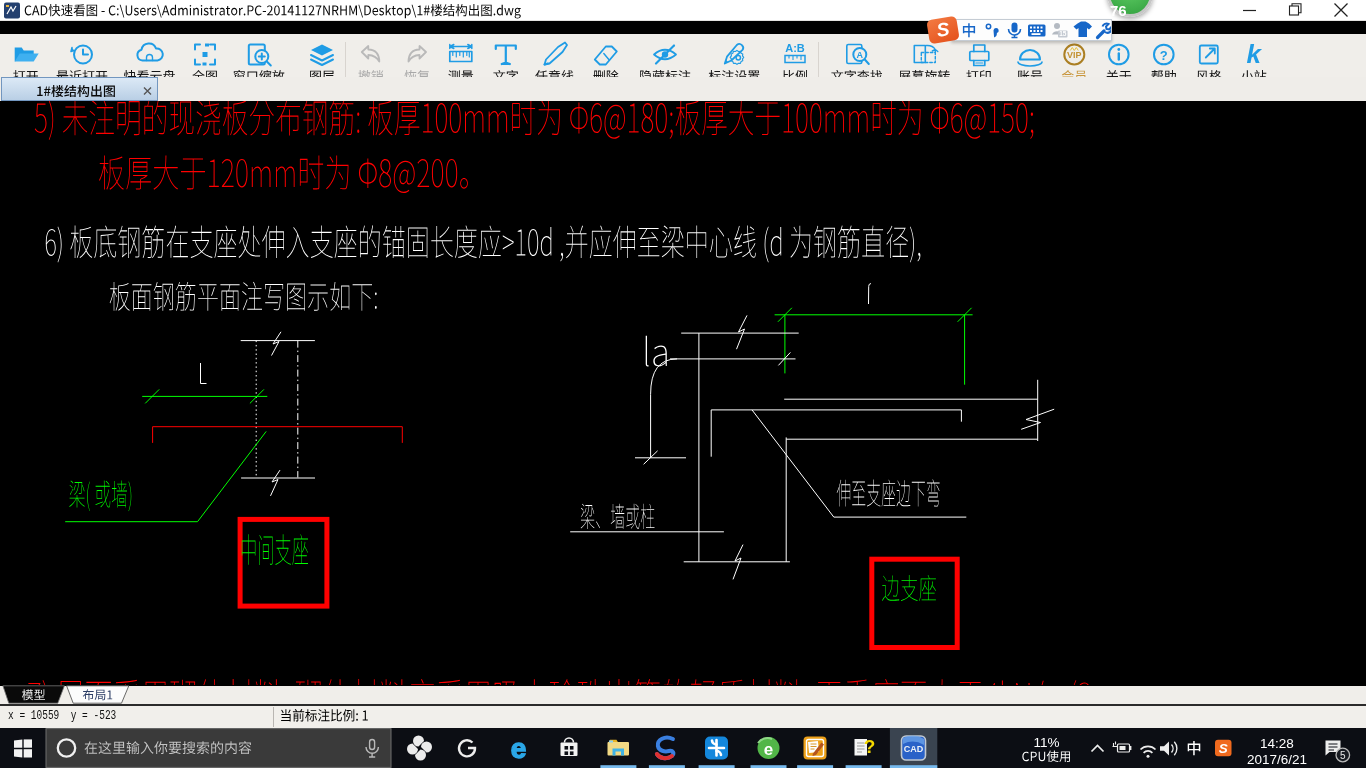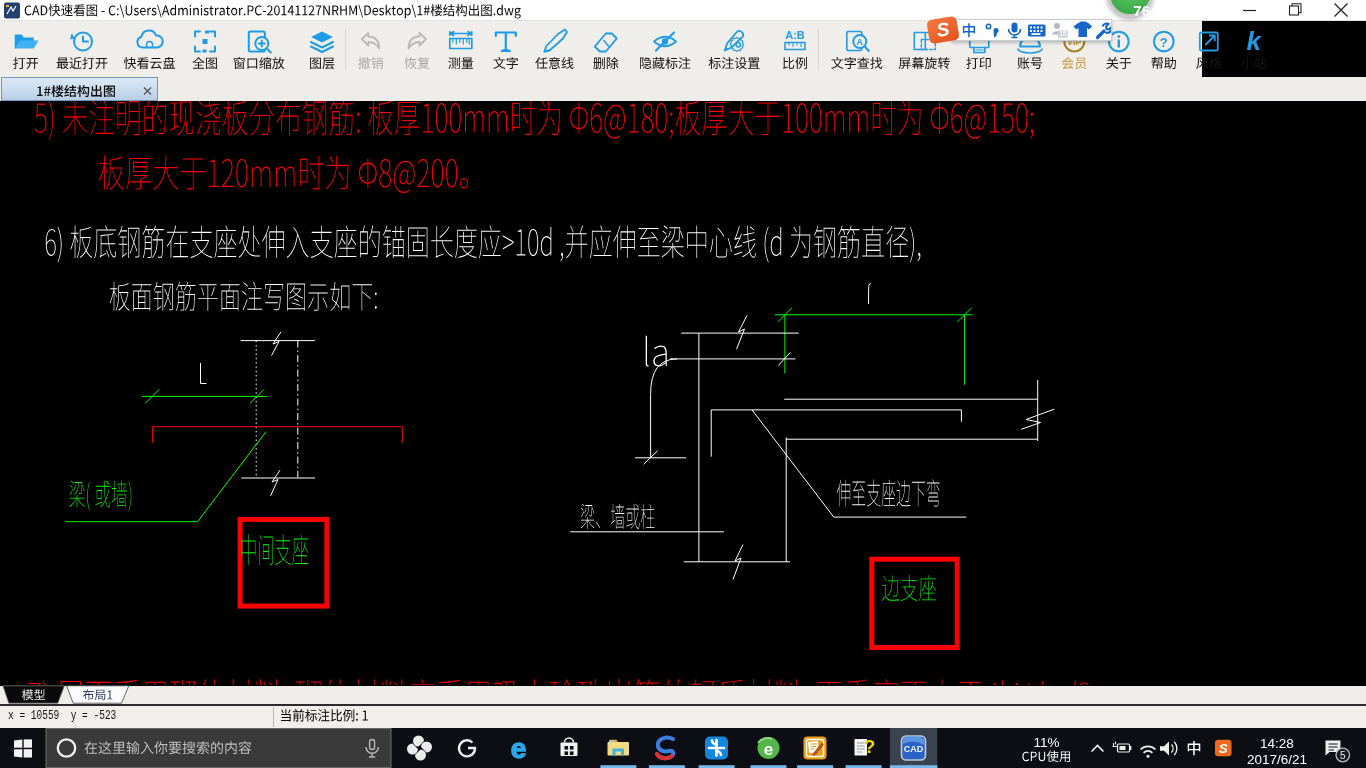--- a/index.html
+++ b/index.html
@@ -1,28 +1,28 @@
 <!DOCTYPE html>
 <html><head><meta charset="utf-8"><style>
 *{margin:0;padding:0;box-sizing:border-box}
 html,body{width:1366px;height:768px;overflow:hidden;background:#000;font-family:"Liberation Sans",sans-serif}
 .abs{position:absolute}
 #titlebar{position:absolute;left:0;top:0;width:1366px;height:21px;background:#fff;border-bottom:1px solid #e4e2e0}
-#toolbar{position:absolute;left:0;top:21px;width:1202px;height:56px;background:#f0eeea}
+#toolbar{position:absolute;left:0;top:34px;width:1366px;height:56px;background:#f0eeea}
 #tabbar{position:absolute;left:0;top:77px;width:1366px;height:24px;background:#efede9}
 #filetab{position:absolute;left:1px;top:0px;width:157px;height:24px;background:linear-gradient(#dce9f6,#b9cfe5);border:1px solid #7296bf}
 #canvas{position:absolute;left:0;top:101px;width:1366px;height:584px;background:#000}
 #sheetbar{position:absolute;left:0;top:685px;width:1366px;height:18.5px;background:#f0eeea}
 #darkline{position:absolute;left:0;top:703.5px;width:1366px;height:2.5px;background:#2b2b2b}
 #statusbar{position:absolute;left:0;top:706px;width:1366px;height:22px;background:#f1efeb}
 #taskbar{position:absolute;left:0;top:728px;width:1366px;height:40px;background:#0c0e14}
 #sogoubar{position:absolute;left:951px;top:19px;width:161px;height:22px;background:#fdfdfd;border:1px solid #c5ccd4;box-shadow:0 2px 3px rgba(0,0,0,.22)}
 #slogo{position:absolute;left:928px;top:18px;width:30px;height:24px;background:linear-gradient(160deg,#f37a42,#e4511b);border-radius:5px;transform:rotate(-9deg);color:#fff;font-weight:bold;font-size:19px;text-align:center;line-height:23px;font-style:italic}
 #ball{position:absolute;left:1107px;top:-29px;width:46px;height:46px;border-radius:50%;background:radial-gradient(circle at 50% 30%,#64d169,#2f9e3c);border:3px solid #c6c6c6;box-shadow:0 2px 5px rgba(0,0,0,.35)}
-#ball span{position:absolute;top:27.5px;left:0;width:100%;text-align:right;color:#fff;font-size:15px;font-weight:bold}
+#ball span{position:absolute;top:27.5px;left:0;width:100%;text-align:left;color:#fff;font-size:15px;font-weight:bold}
 #xytext{position:absolute;left:8px;top:709px;font-family:"Liberation Mono",monospace;font-size:12.5px;color:#111;transform:scaleX(0.76);transform-origin:0 0;white-space:pre}
 #sep1{position:absolute;left:273px;top:707px;width:1px;height:20px;background:#b9b6b2}
 </style></head><body>
 <div id="titlebar"><svg width="1366" height="21" viewBox="0 0 1366 21">
       <rect x="4" y="2.5" width="16" height="16" rx="2" fill="#24406f"></rect>
       <path d="M7,14 L11,7 L13,11 L16,6" stroke="#fff" stroke-width="1.2" fill="none"></path>
       <rect x="6" y="5" width="3" height="2" fill="#e8b33a"></rect>
       <path d="M28.7 15.4C29.9 15.4 30.8 14.9 31.5 14L30.9 13.2C30.3 13.9 29.6 14.3 28.8 14.3C27 14.3 25.9 12.8 25.9 10.3C25.9 7.9 27.1 6.4 28.8 6.4C29.6 6.4 30.2 6.8 30.7 7.3L31.3 6.5C30.8 5.9 29.9 5.4 28.8 5.4C26.5 5.4 24.7 7.2 24.7 10.4C24.7 13.5 26.4 15.4 28.7 15.4Z M32 15.2H33.2L34.1 12.2H37.4L38.3 15.2H39.5L36.4 5.5H35.1ZM34.4 11.3 34.8 9.8C35.1 8.7 35.4 7.6 35.7 6.5H35.8C36.1 7.6 36.4 8.7 36.7 9.8L37.1 11.3Z M40.8 15.2H43.2C45.9 15.2 47.4 13.4 47.4 10.3C47.4 7.2 45.9 5.5 43.1 5.5H40.8ZM42 14.2V6.5H43C45.2 6.5 46.2 7.9 46.2 10.3C46.2 12.8 45.2 14.2 43 14.2Z M50.3 4.1V16.2H51.2V4.1ZM49.2 6.7C49.1 7.7 48.9 9.2 48.5 10.1L49.3 10.3C49.6 9.4 49.8 7.8 49.9 6.8ZM51.3 6.5C51.6 7.3 52 8.4 52.2 9L52.9 8.6C52.7 8 52.3 7 51.9 6.2ZM58.2 10.2H56.3C56.3 9.6 56.4 9 56.4 8.5V7.1H58.2ZM55.4 4.1V6.2H53V7.1H55.4V8.5C55.4 9 55.4 9.6 55.4 10.2H52.3V11.1H55.2C54.9 12.8 54.1 14.4 51.9 15.5C52.1 15.7 52.4 16.1 52.5 16.3C54.6 15.1 55.6 13.4 56 11.8C56.7 13.8 57.9 15.5 59.7 16.3C59.8 16 60.1 15.6 60.3 15.4C58.6 14.7 57.4 13.1 56.7 11.1H60.2V10.2H59.2V6.2H56.4V4.1Z M61.5 5.2C62.2 5.9 63.1 6.8 63.5 7.5L64.2 6.9C63.8 6.2 62.9 5.3 62.2 4.7ZM64 8.8H61.3V9.7H63.1V13.9C62.5 14.1 61.9 14.6 61.2 15.3L61.8 16.2C62.4 15.3 63.1 14.6 63.6 14.6C63.8 14.6 64.2 15 64.8 15.3C65.6 15.9 66.7 16 68.2 16C69.4 16 71.5 15.9 72.4 15.9C72.4 15.6 72.6 15.1 72.7 14.9C71.5 15 69.6 15.1 68.2 15.1C66.8 15.1 65.8 15 65 14.5C64.5 14.3 64.2 14.1 64 13.9ZM66 8.2H68V9.9H66ZM68.9 8.2H71V9.9H68.9ZM68 4.1V5.5H64.6V6.3H68V7.4H65.1V10.7H67.6C66.9 11.8 65.6 12.9 64.5 13.4C64.7 13.6 65 13.9 65.1 14.2C66.1 13.6 67.2 12.6 68 11.5V14.6H68.9V11.5C70 12.3 71.1 13.3 71.7 13.9L72.3 13.3C71.6 12.5 70.3 11.5 69.2 10.7H71.9V7.4H68.9V6.3H72.5V5.5H68.9V4.1Z M77.3 12.4H82.8V13.3H77.3ZM77.3 11.7V10.8H82.8V11.7ZM77.3 14H82.8V15H77.3ZM83.5 4.2C81.5 4.6 77.7 4.8 74.6 4.9C74.7 5.1 74.8 5.4 74.8 5.6C75.9 5.6 77.1 5.6 78.3 5.6C78.2 5.9 78.1 6.2 78 6.5H74.8V7.3H77.7C77.6 7.6 77.5 7.9 77.3 8.2H73.9V9.1H76.9C76.1 10.5 75 11.7 73.6 12.5C73.8 12.7 74.1 13.1 74.2 13.3C75 12.8 75.8 12.1 76.4 11.4V16.3H77.3V15.8H82.8V16.3H83.7V10H77.4C77.6 9.7 77.8 9.4 77.9 9.1H84.9V8.2H78.3C78.5 7.9 78.6 7.6 78.7 7.3H84.2V6.5H79L79.3 5.5C81.1 5.4 82.8 5.2 84.1 4.9Z M90.4 11.5C91.4 11.7 92.6 12.2 93.3 12.6L93.7 11.9C93 11.6 91.8 11.1 90.8 10.9ZM89.1 13.2C90.8 13.4 93 13.9 94.2 14.4L94.6 13.7C93.4 13.2 91.2 12.7 89.5 12.5ZM86.7 4.7V16.3H87.6V15.7H96.2V16.3H97.1V4.7ZM87.6 14.8V5.6H96.2V14.8ZM90.8 5.9C90.2 6.9 89.1 8 88.1 8.6C88.3 8.8 88.6 9.1 88.7 9.2C89.1 9 89.5 8.7 89.9 8.3C90.3 8.7 90.7 9.1 91.2 9.5C90.2 10 89 10.4 87.8 10.6C88 10.8 88.2 11.2 88.3 11.4C89.5 11.1 90.8 10.6 92 10C93.1 10.6 94.2 11 95.4 11.3C95.5 11.1 95.8 10.7 96 10.5C94.9 10.3 93.8 10 92.8 9.5C93.7 8.9 94.5 8.1 95 7.2L94.5 6.9L94.4 6.9H91.1C91.3 6.7 91.5 6.4 91.6 6.1ZM90.4 7.8 90.5 7.7H93.7C93.3 8.2 92.7 8.7 92 9.1C91.4 8.7 90.8 8.2 90.4 7.8Z M101.5 12H104.7V11H101.5Z M112.8 15.4C114 15.4 114.9 14.9 115.6 14L115 13.2C114.4 13.9 113.7 14.3 112.9 14.3C111.1 14.3 110 12.8 110 10.3C110 7.9 111.2 6.4 112.9 6.4C113.7 6.4 114.3 6.8 114.8 7.3L115.4 6.5C114.9 5.9 114 5.4 112.9 5.4C110.6 5.4 108.8 7.2 108.8 10.4C108.8 13.5 110.5 15.4 112.8 15.4Z M117.8 10.1C118.3 10.1 118.6 9.7 118.6 9.1C118.6 8.6 118.3 8.2 117.8 8.2C117.3 8.2 117 8.6 117 9.1C117 9.7 117.3 10.1 117.8 10.1ZM117.8 15.4C118.3 15.4 118.6 15 118.6 14.5C118.6 13.9 118.3 13.5 117.8 13.5C117.3 13.5 117 13.9 117 14.5C117 15 117.3 15.4 117.8 15.4Z M123.5 17.6H124.3L120.6 4.7H119.7Z M129 15.4C130.8 15.4 132.2 14.3 132.2 11.2V5.5H131.1V11.2C131.1 13.6 130.2 14.3 129 14.3C127.8 14.3 126.8 13.6 126.8 11.2V5.5H125.7V11.2C125.7 14.3 127.1 15.4 129 15.4Z M136.4 15.4C138 15.4 138.8 14.4 138.8 13.2C138.8 11.9 137.8 11.5 136.8 11.1C136 10.8 135.3 10.5 135.3 9.8C135.3 9.3 135.7 8.8 136.6 8.8C137.2 8.8 137.7 9.1 138.1 9.4L138.7 8.7C138.2 8.2 137.4 7.8 136.6 7.8C135.1 7.8 134.2 8.7 134.2 9.9C134.2 11.1 135.3 11.6 136.2 12C137 12.2 137.8 12.6 137.8 13.3C137.8 13.9 137.3 14.4 136.4 14.4C135.6 14.4 135 14.1 134.4 13.6L133.9 14.4C134.5 14.9 135.4 15.4 136.4 15.4Z M143.2 15.4C144.1 15.4 144.8 15.1 145.4 14.6L145 13.8C144.5 14.2 144 14.4 143.3 14.4C142 14.4 141.2 13.4 141.1 11.9H145.7C145.7 11.7 145.7 11.5 145.7 11.2C145.7 9.2 144.7 7.8 143 7.8C141.4 7.8 140 9.3 140 11.6C140 14 141.4 15.4 143.2 15.4ZM141.1 11C141.2 9.6 142.1 8.8 143 8.8C144.1 8.8 144.7 9.6 144.7 11Z M147.4 15.2H148.5V10.6C149 9.4 149.7 8.9 150.2 8.9C150.5 8.9 150.7 9 150.9 9L151.1 8C150.9 7.9 150.7 7.8 150.4 7.8C149.6 7.8 148.9 8.4 148.5 9.3H148.4L148.3 8H147.4Z M154 15.4C155.6 15.4 156.5 14.4 156.5 13.2C156.5 11.9 155.4 11.5 154.4 11.1C153.6 10.8 152.9 10.5 152.9 9.8C152.9 9.3 153.3 8.8 154.2 8.8C154.8 8.8 155.3 9.1 155.7 9.4L156.3 8.7C155.8 8.2 155 7.8 154.2 7.8C152.7 7.8 151.9 8.7 151.9 9.9C151.9 11.1 152.9 11.6 153.8 12C154.6 12.2 155.4 12.6 155.4 13.3C155.4 13.9 154.9 14.4 154 14.4C153.2 14.4 152.6 14.1 152 13.6L151.5 14.4C152.1 14.9 153 15.4 154 15.4Z M160.9 17.6H161.7L157.9 4.7H157.1Z M161.9 15.2H163L163.9 12.2H167.3L168.2 15.2H169.4L166.3 5.5H165ZM164.2 11.3 164.7 9.8C165 8.7 165.3 7.6 165.6 6.5H165.6C165.9 7.6 166.2 8.7 166.6 9.8L167 11.3Z M172.9 15.4C173.7 15.4 174.4 14.9 175 14.4H175L175.1 15.2H176V4.7H174.9V7.5L174.9 8.7C174.3 8.2 173.8 7.8 173 7.8C171.5 7.8 170.1 9.3 170.1 11.6C170.1 14 171.2 15.4 172.9 15.4ZM173.1 14.4C172 14.4 171.3 13.3 171.3 11.6C171.3 10 172.1 8.9 173.2 8.9C173.8 8.9 174.3 9.1 174.9 9.6V13.4C174.3 14 173.8 14.4 173.1 14.4Z M178.3 15.2H179.5V10C180.1 9.3 180.7 8.9 181.2 8.9C182 8.9 182.4 9.5 182.4 10.8V15.2H183.6V10C184.2 9.3 184.8 8.9 185.3 8.9C186.2 8.9 186.6 9.5 186.6 10.8V15.2H187.7V10.7C187.7 8.8 187 7.8 185.6 7.8C184.8 7.8 184.1 8.4 183.4 9.2C183.1 8.4 182.6 7.8 181.5 7.8C180.7 7.8 180 8.4 179.4 9.1H179.4L179.3 8H178.3Z M189.9 15.2H191V8H189.9ZM190.5 6.6C190.9 6.6 191.2 6.2 191.2 5.7C191.2 5.3 190.9 5 190.5 5C190 5 189.7 5.3 189.7 5.7C189.7 6.2 190 6.6 190.5 6.6Z M193.3 15.2H194.5V10C195.2 9.3 195.6 8.9 196.3 8.9C197.2 8.9 197.6 9.5 197.6 10.8V15.2H198.8V10.7C198.8 8.8 198.1 7.8 196.7 7.8C195.8 7.8 195 8.4 194.4 9.1H194.4L194.3 8H193.3Z M201 15.2H202.1V8H201ZM201.5 6.6C202 6.6 202.3 6.2 202.3 5.7C202.3 5.3 202 5 201.5 5C201.1 5 200.8 5.3 200.8 5.7C200.8 6.2 201.1 6.6 201.5 6.6Z M206.2 15.4C207.8 15.4 208.6 14.4 208.6 13.2C208.6 11.9 207.6 11.5 206.6 11.1C205.8 10.8 205.1 10.5 205.1 9.8C205.1 9.3 205.5 8.8 206.4 8.8C207 8.8 207.4 9.1 207.9 9.4L208.5 8.7C207.9 8.2 207.2 7.8 206.4 7.8C204.9 7.8 204 8.7 204 9.9C204 11.1 205 11.6 206 12C206.7 12.2 207.5 12.6 207.5 13.3C207.5 13.9 207.1 14.4 206.2 14.4C205.4 14.4 204.8 14.1 204.2 13.6L203.6 14.4C204.3 14.9 205.2 15.4 206.2 15.4Z M212.4 15.4C212.8 15.4 213.2 15.2 213.6 15.1L213.4 14.2C213.2 14.3 212.9 14.4 212.6 14.4C211.8 14.4 211.6 13.9 211.6 13V9H213.4V8H211.6V6H210.6L210.5 8L209.4 8.1V9H210.4V13C210.4 14.4 210.9 15.4 212.4 15.4Z M215 15.2H216.1V10.6C216.6 9.4 217.2 8.9 217.8 8.9C218.1 8.9 218.2 9 218.5 9L218.7 8C218.5 7.9 218.3 7.8 218 7.8C217.2 7.8 216.5 8.4 216 9.3H216L215.9 8H215Z M221.4 15.4C222.2 15.4 223 14.9 223.6 14.3H223.7L223.8 15.2H224.7V10.8C224.7 9 224 7.8 222.3 7.8C221.2 7.8 220.3 8.4 219.7 8.8L220.1 9.6C220.7 9.2 221.4 8.9 222.2 8.9C223.3 8.9 223.6 9.7 223.6 10.7C220.7 11 219.4 11.8 219.4 13.3C219.4 14.6 220.2 15.4 221.4 15.4ZM221.7 14.4C221 14.4 220.5 14.1 220.5 13.3C220.5 12.3 221.3 11.7 223.6 11.5V13.5C222.9 14.1 222.3 14.4 221.7 14.4Z M229 15.4C229.4 15.4 229.8 15.2 230.2 15.1L230 14.2C229.8 14.3 229.5 14.4 229.2 14.4C228.4 14.4 228.2 13.9 228.2 13V9H230V8H228.2V6H227.2L227.1 8L226 8.1V9H227V13C227 14.4 227.5 15.4 229 15.4Z M234.2 15.4C235.9 15.4 237.3 14 237.3 11.6C237.3 9.2 235.9 7.8 234.2 7.8C232.5 7.8 231.1 9.2 231.1 11.6C231.1 14 232.5 15.4 234.2 15.4ZM234.2 14.4C233 14.4 232.2 13.3 232.2 11.6C232.2 10 233 8.9 234.2 8.9C235.4 8.9 236.2 10 236.2 11.6C236.2 13.3 235.4 14.4 234.2 14.4Z M239.1 15.2H240.3V10.6C240.7 9.4 241.4 8.9 242 8.9C242.3 8.9 242.4 9 242.6 9L242.9 8C242.6 7.9 242.4 7.8 242.1 7.8C241.4 7.8 240.7 8.4 240.2 9.3H240.2L240.1 8H239.1Z M244.6 15.4C245 15.4 245.4 15 245.4 14.5C245.4 13.9 245 13.5 244.6 13.5C244.1 13.5 243.7 13.9 243.7 14.5C243.7 15 244.1 15.4 244.6 15.4Z M247.6 15.2H248.7V11.3H250.2C252.2 11.3 253.6 10.4 253.6 8.4C253.6 6.3 252.2 5.5 250.2 5.5H247.6ZM248.7 10.4V6.5H250C251.6 6.5 252.5 6.9 252.5 8.4C252.5 9.7 251.7 10.4 250.1 10.4Z M258.9 15.4C260.1 15.4 261 14.9 261.7 14L261.1 13.2C260.5 13.9 259.9 14.3 259 14.3C257.2 14.3 256.1 12.8 256.1 10.3C256.1 7.9 257.3 6.4 259 6.4C259.8 6.4 260.4 6.8 260.9 7.3L261.5 6.5C261 5.9 260.1 5.4 259 5.4C256.7 5.4 254.9 7.2 254.9 10.4C254.9 13.5 256.6 15.4 258.9 15.4Z M262.8 12H266V11H262.8Z M267.1 15.2H272.8V14.2H270.3C269.8 14.2 269.3 14.2 268.8 14.2C271 12.1 272.4 10.1 272.4 8.2C272.4 6.5 271.4 5.4 269.7 5.4C268.6 5.4 267.8 5.9 267 6.8L267.7 7.5C268.2 6.8 268.8 6.3 269.6 6.3C270.7 6.3 271.3 7.1 271.3 8.2C271.3 9.9 270 11.8 267.1 14.5Z M276.9 15.4C278.7 15.4 279.8 13.7 279.8 10.3C279.8 7 278.7 5.4 276.9 5.4C275.2 5.4 274.1 7 274.1 10.3C274.1 13.7 275.2 15.4 276.9 15.4ZM276.9 14.4C275.9 14.4 275.2 13.2 275.2 10.3C275.2 7.5 275.9 6.3 276.9 6.3C278 6.3 278.7 7.5 278.7 10.3C278.7 13.2 278 14.4 276.9 14.4Z M281.5 15.2H286.5V14.2H284.7V5.5H283.8C283.3 5.8 282.7 6.1 281.9 6.2V7H283.5V14.2H281.5Z M291.6 15.2H292.7V12.5H293.9V11.6H292.7V5.5H291.4L287.6 11.7V12.5H291.6ZM291.6 11.6H288.8L290.9 8.3C291.1 7.8 291.4 7.3 291.6 6.8H291.6C291.6 7.3 291.6 8.1 291.6 8.6Z M295.4 15.2H300.4V14.2H298.6V5.5H297.7C297.2 5.8 296.6 6.1 295.8 6.2V7H297.4V14.2H295.4Z M302.3 15.2H307.3V14.2H305.5V5.5H304.6C304.1 5.8 303.5 6.1 302.7 6.2V7H304.4V14.2H302.3Z M308.7 15.2H314.5V14.2H311.9C311.5 14.2 310.9 14.2 310.4 14.2C312.6 12.1 314 10.1 314 8.2C314 6.5 313 5.4 311.3 5.4C310.2 5.4 309.4 5.9 308.6 6.8L309.3 7.5C309.8 6.8 310.5 6.3 311.2 6.3C312.3 6.3 312.9 7.1 312.9 8.2C312.9 9.9 311.6 11.8 308.7 14.5Z M317.6 15.2H318.7C318.9 11.4 319.3 9.2 321.4 6.3V5.5H315.7V6.6H320.1C318.3 9.2 317.7 11.5 317.6 15.2Z M323.3 15.2H324.4V10.1C324.4 9.1 324.3 8.1 324.2 7.1H324.3L325.3 9.1L328.6 15.2H329.8V5.5H328.7V10.6C328.7 11.6 328.8 12.7 328.9 13.6H328.8L327.8 11.6L324.5 5.5H323.3Z M333.5 10.1V6.5H335C336.4 6.5 337.2 7 337.2 8.2C337.2 9.5 336.4 10.1 335 10.1ZM337.3 15.2H338.6L336.3 11C337.6 10.6 338.4 9.7 338.4 8.2C338.4 6.2 337 5.5 335.2 5.5H332.3V15.2H333.5V11.1H335.1Z M340.3 15.2H341.4V10.6H345.7V15.2H346.8V5.5H345.7V9.6H341.4V5.5H340.3Z M349.4 15.2H350.4V9.8C350.4 9 350.3 7.8 350.2 7H350.3L351 9.2L352.8 14.2H353.5L355.3 9.2L356 7H356C356 7.8 355.9 9 355.9 9.8V15.2H357V5.5H355.6L353.8 10.7C353.6 11.4 353.4 12 353.2 12.7H353.2C352.9 12 352.7 11.4 352.5 10.7L350.7 5.5H349.4Z M362.2 17.6H363L359.2 4.7H358.4Z M364.4 15.2H366.7C369.5 15.2 371 13.4 371 10.3C371 7.2 369.5 5.5 366.7 5.5H364.4ZM365.5 14.2V6.5H366.6C368.7 6.5 369.8 7.9 369.8 10.3C369.8 12.8 368.7 14.2 366.6 14.2Z M375.6 15.4C376.5 15.4 377.3 15.1 377.9 14.6L377.5 13.8C376.9 14.2 376.4 14.4 375.8 14.4C374.5 14.4 373.6 13.4 373.5 11.9H378.1C378.1 11.7 378.1 11.5 378.1 11.2C378.1 9.2 377.2 7.8 375.4 7.8C373.9 7.8 372.4 9.3 372.4 11.6C372.4 14 373.8 15.4 375.6 15.4ZM373.5 11C373.6 9.6 374.5 8.8 375.4 8.8C376.5 8.8 377.1 9.6 377.1 11Z M381.6 15.4C383.2 15.4 384 14.4 384 13.2C384 11.9 383 11.5 382 11.1C381.2 10.8 380.5 10.5 380.5 9.8C380.5 9.3 380.9 8.8 381.8 8.8C382.4 8.8 382.9 9.1 383.3 9.4L383.9 8.7C383.4 8.2 382.6 7.8 381.8 7.8C380.3 7.8 379.4 8.7 379.4 9.9C379.4 11.1 380.5 11.6 381.4 12C382.2 12.2 383 12.6 383 13.3C383 13.9 382.5 14.4 381.6 14.4C380.8 14.4 380.2 14.1 379.6 13.6L379.1 14.4C379.7 14.9 380.6 15.4 381.6 15.4Z M385.7 15.2H386.8V13.3L388.1 11.7L390 15.2H391.3L388.7 10.9L391 8H389.7L386.8 11.8H386.8V4.7H385.7Z M394.7 15.4C395.1 15.4 395.6 15.2 395.9 15.1L395.7 14.2C395.5 14.3 395.2 14.4 394.9 14.4C394.2 14.4 393.9 13.9 393.9 13V9H395.7V8H393.9V6H392.9L392.8 8L391.7 8.1V9H392.8V13C392.8 14.4 393.2 15.4 394.7 15.4Z M399.9 15.4C401.6 15.4 403 14 403 11.6C403 9.2 401.6 7.8 399.9 7.8C398.2 7.8 396.8 9.2 396.8 11.6C396.8 14 398.2 15.4 399.9 15.4ZM399.9 14.4C398.7 14.4 397.9 13.3 397.9 11.6C397.9 10 398.7 8.9 399.9 8.9C401.1 8.9 401.9 10 401.9 11.6C401.9 13.3 401.1 14.4 399.9 14.4Z M404.8 18.2H406V15.8L406 14.5C406.6 15.1 407.2 15.4 407.8 15.4C409.4 15.4 410.8 14 410.8 11.5C410.8 9.3 409.8 7.8 408.1 7.8C407.3 7.8 406.5 8.3 405.9 8.9H405.9L405.8 8H404.8ZM407.6 14.4C407.2 14.4 406.6 14.2 406 13.6V9.8C406.6 9.2 407.2 8.9 407.8 8.9C409.1 8.9 409.6 9.9 409.6 11.5C409.6 13.3 408.8 14.4 407.6 14.4Z M415.4 17.6H416.2L412.5 4.7H411.6Z M417.4 15.2H422.5V14.2H420.6V5.5H419.8C419.3 5.8 418.7 6.1 417.9 6.2V7H419.5V14.2H417.4Z M424.5 15.2H425.3L425.6 12.2H427.5L427.1 15.2H427.9L428.2 12.2H429.5V11.3H428.3L428.6 9.2H429.8V8.3H428.7L429 5.6H428.3L427.9 8.3H426.1L426.4 5.6H425.7L425.3 8.3H424.1V9.2H425.2L425 11.3H423.8V12.2H424.9ZM425.7 11.3 426 9.2H427.8L427.6 11.3Z M435.4 4.8C435.8 5.4 436.2 6.2 436.4 6.6L437.1 6.2C436.9 5.8 436.5 5 436.2 4.5ZM440.6 4.3C440.4 4.9 440 5.8 439.6 6.3L440.3 6.6C440.6 6.1 441.1 5.4 441.5 4.7ZM437.9 4.1V6.7H435V7.5H437.4C436.6 8.3 435.5 9.1 434.6 9.5C434.8 9.7 435.1 10 435.2 10.2C436.1 9.8 437.2 8.9 437.9 8V10.2H438.8V8C439.6 8.9 440.7 9.7 441.6 10.2C441.7 10 442 9.6 442.2 9.4C441.3 9 440.2 8.3 439.4 7.5H441.9V6.7H438.8V4.1ZM439.7 12.2C439.5 12.9 439.1 13.5 438.5 14C438 13.8 437.4 13.5 436.8 13.4C437.1 13 437.3 12.6 437.5 12.2ZM435.5 13.7C436.3 14 437 14.3 437.7 14.5C436.9 15 435.8 15.2 434.5 15.4C434.7 15.6 434.8 16 434.9 16.2C436.5 16 437.7 15.6 438.7 15C439.7 15.4 440.5 15.8 441.2 16.2L441.8 15.5C441.2 15.1 440.4 14.8 439.4 14.4C440 13.8 440.4 13 440.7 12.2H442V11.3H438C438.1 11 438.3 10.7 438.4 10.4L437.5 10.2C437.3 10.5 437.2 10.9 437 11.3H434.7V12.2H436.5C436.2 12.7 435.9 13.3 435.5 13.7ZM432.4 4.1V6.7H430.9V7.6H432.4C432.1 9.4 431.3 11.5 430.6 12.6C430.8 12.8 431 13.3 431.1 13.6C431.6 12.8 432.1 11.5 432.4 10.1V16.2H433.3V9.3C433.6 10 434 10.7 434.2 11.1L434.7 10.4C434.5 10.1 433.6 8.6 433.3 8.1V7.6H434.5V6.7H433.3V4.1Z M443.1 14.5 443.3 15.5C444.5 15.2 446.2 14.9 447.8 14.5L447.7 13.6C446 13.9 444.3 14.3 443.1 14.5ZM443.4 9.6C443.6 9.5 443.9 9.4 445.5 9.2C444.9 10 444.4 10.7 444.2 10.9C443.8 11.4 443.5 11.7 443.2 11.8C443.3 12.1 443.4 12.6 443.5 12.8C443.8 12.6 444.2 12.5 447.7 11.8C447.7 11.6 447.7 11.2 447.7 10.9L444.9 11.4C445.9 10.3 446.9 8.9 447.7 7.5L446.9 6.9C446.6 7.4 446.4 7.8 446.1 8.3L444.4 8.5C445.2 7.4 445.9 6 446.4 4.6L445.5 4.2C445 5.7 444.1 7.4 443.8 7.8C443.5 8.2 443.3 8.5 443.1 8.6C443.2 8.9 443.4 9.4 443.4 9.6ZM450.7 4.1V5.9H447.8V6.8H450.7V8.9H448.1V9.8H454.3V8.9H451.7V6.8H454.5V5.9H451.7V4.1ZM448.4 11.2V16.2H449.4V15.7H453V16.2H454V11.2ZM449.4 14.8V12.1H453V14.8Z M461.7 4.1C461.3 5.9 460.6 7.6 459.7 8.8C459.9 8.9 460.3 9.2 460.4 9.4C460.9 8.8 461.3 8 461.6 7.2H466C465.8 12.6 465.6 14.6 465.3 15.1C465.1 15.3 465 15.3 464.8 15.3C464.5 15.3 463.9 15.3 463.3 15.2C463.4 15.5 463.5 15.9 463.5 16.2C464.2 16.3 464.8 16.3 465.2 16.2C465.6 16.2 465.8 16.1 466.1 15.7C466.6 15 466.7 13 466.9 6.8C466.9 6.7 466.9 6.3 466.9 6.3H462C462.2 5.7 462.4 5 462.6 4.3ZM463.1 10.2C463.3 10.7 463.5 11.3 463.7 11.8L461.5 12.2C462.1 11.1 462.6 9.7 463 8.4L462.1 8.1C461.8 9.6 461.1 11.3 460.9 11.7C460.7 12.1 460.5 12.5 460.3 12.5C460.4 12.7 460.5 13.2 460.6 13.4C460.8 13.2 461.2 13.1 464 12.5C464.1 12.9 464.2 13.2 464.3 13.5L465 13.2C464.8 12.3 464.3 11 463.8 10ZM457.7 4.1V6.7H455.8V7.6H457.6C457.2 9.4 456.4 11.5 455.6 12.6C455.8 12.8 456 13.3 456.1 13.6C456.7 12.7 457.3 11.2 457.7 9.7V16.2H458.6V9.4C459 10.1 459.4 10.9 459.5 11.3L460.1 10.6C459.9 10.2 458.9 8.6 458.6 8.2V7.6H460V6.7H458.6V4.1Z M469 10.7V15.5H477.9V16.2H478.9V10.7H477.9V14.5H474.4V9.9H478.4V5.3H477.4V8.9H474.4V4.1H473.4V8.9H470.6V5.3H469.6V9.9H473.4V14.5H470V10.7Z M484.9 11.5C485.9 11.7 487.2 12.2 487.9 12.6L488.3 11.9C487.6 11.6 486.3 11.1 485.3 10.9ZM483.6 13.2C485.4 13.4 487.5 13.9 488.7 14.4L489.1 13.7C487.9 13.2 485.8 12.7 484.1 12.5ZM481.3 4.7V16.3H482.2V15.7H490.7V16.3H491.7V4.7ZM482.2 14.8V5.6H490.7V14.8ZM485.4 5.9C484.8 6.9 483.7 8 482.6 8.6C482.8 8.8 483.1 9.1 483.3 9.2C483.6 9 484 8.7 484.4 8.3C484.8 8.7 485.3 9.1 485.8 9.5C484.7 10 483.5 10.4 482.4 10.6C482.5 10.8 482.7 11.2 482.8 11.4C484.1 11.1 485.4 10.6 486.6 10C487.6 10.6 488.8 11 490 11.3C490.1 11.1 490.3 10.7 490.5 10.5C489.4 10.3 488.3 10 487.3 9.5C488.3 8.9 489 8.1 489.6 7.2L489 6.9L488.9 6.9H485.7C485.8 6.7 486 6.4 486.2 6.1ZM484.9 7.8 485 7.7H488.3C487.8 8.2 487.2 8.7 486.5 9.1C485.9 8.7 485.3 8.2 484.9 7.8Z M494.4 15.4C494.9 15.4 495.3 15 495.3 14.5C495.3 13.9 494.9 13.5 494.4 13.5C494 13.5 493.6 13.9 493.6 14.5C493.6 15 494 15.4 494.4 15.4Z M499.6 15.4C500.5 15.4 501.2 14.9 501.7 14.4H501.7L501.8 15.2H502.8V4.7H501.6V7.5L501.7 8.7C501.1 8.2 500.6 7.8 499.8 7.8C498.2 7.8 496.8 9.3 496.8 11.6C496.8 14 497.9 15.4 499.6 15.4ZM499.9 14.4C498.7 14.4 498 13.3 498 11.6C498 10 498.9 8.9 500 8.9C500.5 8.9 501.1 9.1 501.6 9.6V13.4C501.1 14 500.5 14.4 499.9 14.4Z M506.2 15.2H507.5L508.4 11.4C508.6 10.7 508.8 10 508.9 9.3H509C509.1 10 509.3 10.7 509.4 11.3L510.4 15.2H511.8L513.6 8H512.5L511.5 12.2C511.4 12.9 511.3 13.5 511.1 14.2H511.1C510.9 13.5 510.8 12.9 510.6 12.2L509.5 8H508.4L507.4 12.2C507.2 12.9 507 13.5 506.9 14.2H506.8C506.7 13.5 506.6 12.9 506.4 12.2L505.4 8H504.3Z M517.4 18.5C519.5 18.5 520.8 17.4 520.8 16C520.8 14.8 520 14.3 518.5 14.3H517.1C516.2 14.3 515.9 14 515.9 13.5C515.9 13.1 516.1 12.9 516.4 12.7C516.7 12.8 517.1 12.9 517.4 12.9C518.8 12.9 519.9 12 519.9 10.4C519.9 9.8 519.6 9.3 519.3 9H520.7V8H518.3C518.1 7.9 517.8 7.8 517.4 7.8C516 7.8 514.8 8.8 514.8 10.4C514.8 11.3 515.3 12 515.7 12.3V12.4C515.4 12.7 515 13.1 515 13.7C515 14.3 515.2 14.7 515.6 14.9V15C515 15.4 514.6 16 514.6 16.6C514.6 17.8 515.7 18.5 517.4 18.5ZM517.4 12.1C516.6 12.1 515.9 11.5 515.9 10.4C515.9 9.4 516.6 8.7 517.4 8.7C518.2 8.7 518.8 9.4 518.8 10.4C518.8 11.5 518.2 12.1 517.4 12.1ZM517.6 17.7C516.3 17.7 515.6 17.2 515.6 16.4C515.6 16 515.8 15.6 516.3 15.2C516.6 15.3 516.9 15.3 517.2 15.3H518.3C519.2 15.3 519.7 15.5 519.7 16.2C519.7 17 518.9 17.7 517.6 17.7Z" fill="#0a0a0a"></path>
       <path d="M1243,10.5 H1256" stroke="#222" stroke-width="1.2"></path>
       <rect x="1289.5" y="6" width="9" height="9" fill="none" stroke="#222" stroke-width="1.1"></rect>

